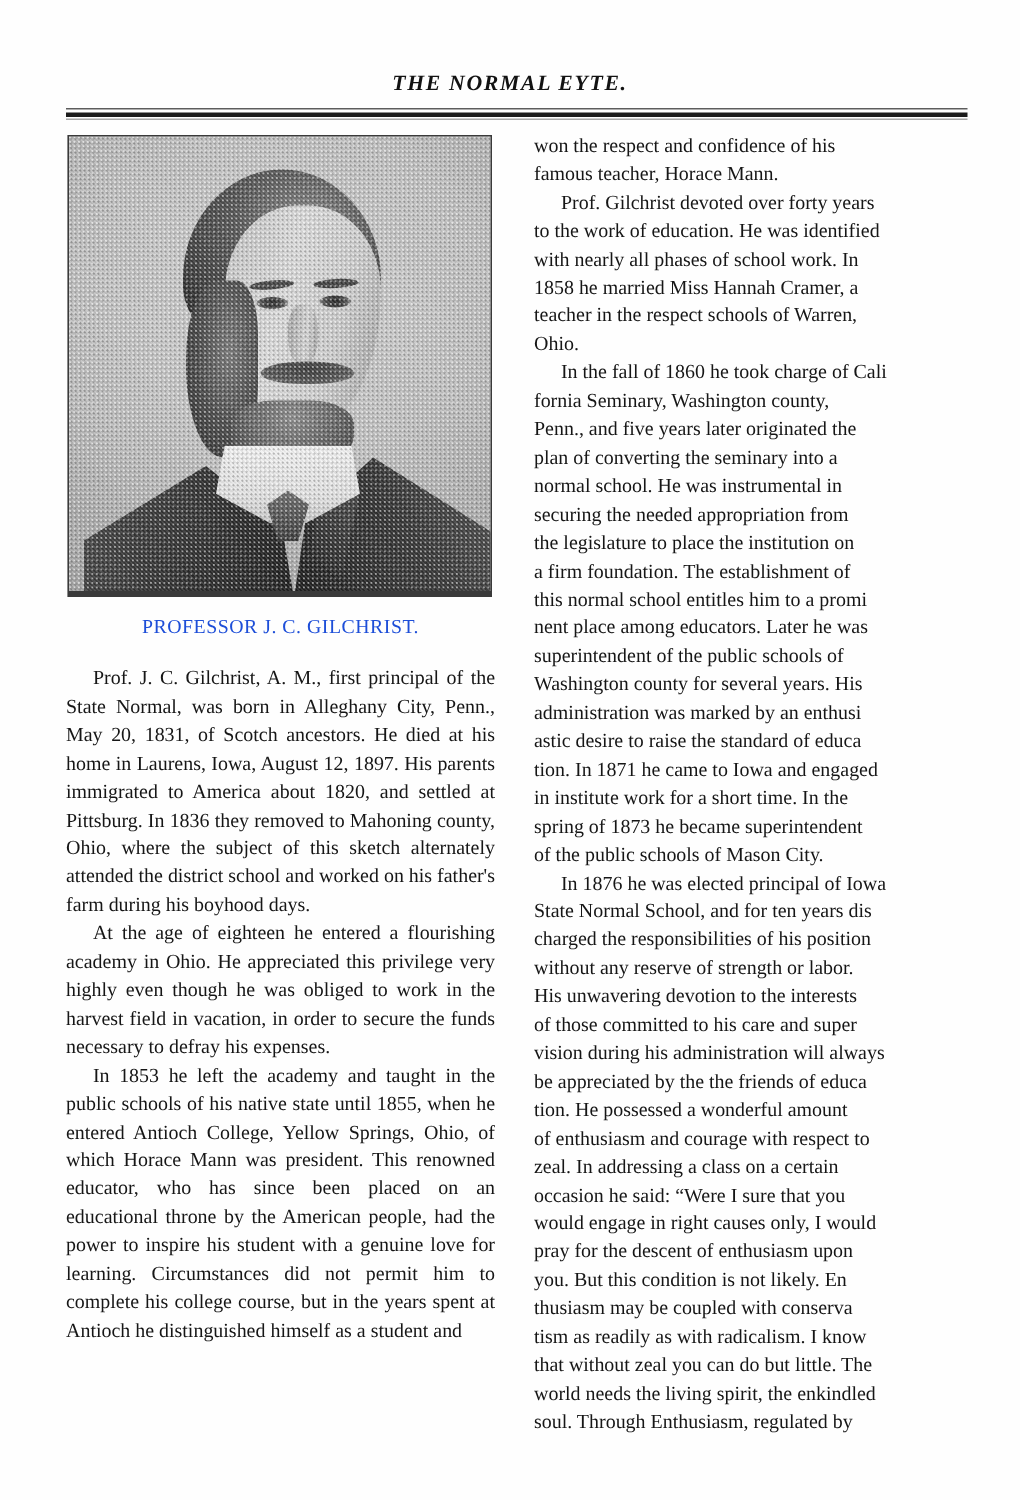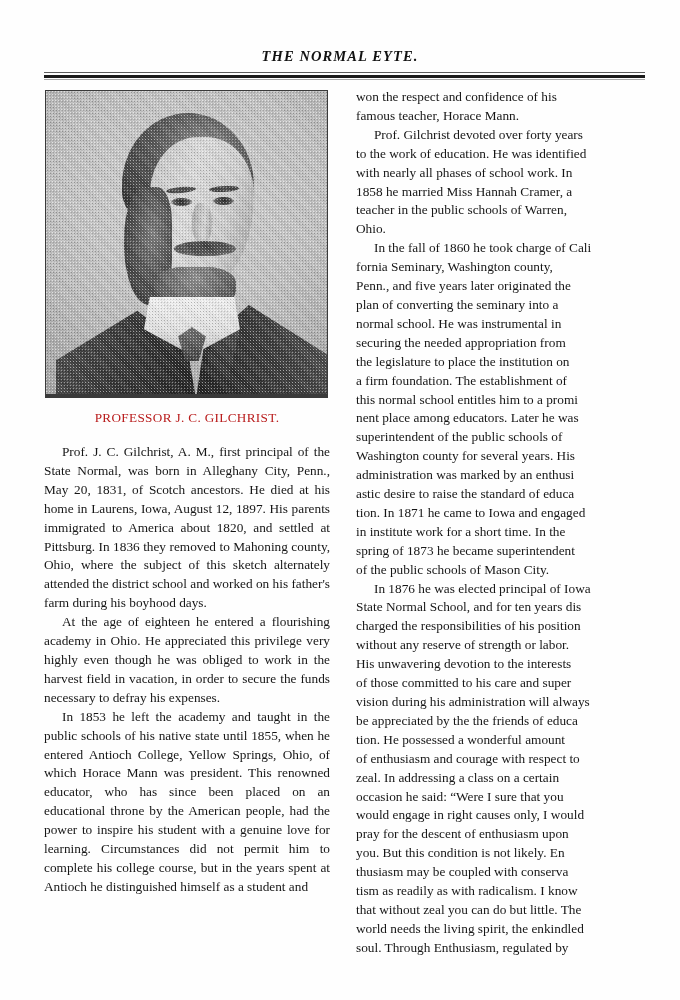--- a/index.html
+++ b/index.html
@@ -261,21 +261,21 @@
       repeating-linear-gradient(45deg, rgba(255,255,255,0.10) 0 1px, rgba(0,0,0,0.05) 1px 2px);
     pointer-events: none;
   }
 
   
   .caption {
     margin: 12px 0 0 0;
     text-align: center;
     font-size: 13.2px;
     letter-spacing: 0.35px;
-    color: #b91c1c;
+    color: #1d4ed8;
     font-family: "Liberation Serif", "DejaVu Serif", serif;
   }
 
   
   .body-text p {
     margin: 0;
     text-align: justify;
     text-justify: inter-word;
     font-size: 13.3px;
     line-height: 18.9px;
@@ -353,21 +353,21 @@
 
   <div class="col col-right">
     <div class="body-text" id="right-lines">
         <p>
           <span class="ln">won  the  respect  and  confidence  of  his</span>
           <span class="ln">famous teacher, Horace Mann.</span>
           <span class="ln ind">Prof. Gilchrist devoted over forty  years</span>
           <span class="ln">to the work of education.  He was identified</span>
           <span class="ln">with nearly all phases of  school  work.    In</span>
           <span class="ln">1858  he  married  Miss  Hannah  Cramer,  a</span>
-          <span class="ln">teacher  in  the  public  schools  of  Warren,</span>
+          <span class="ln">teacher  in  the  respect  schools  of  Warren,</span>
           <span class="ln">Ohio.</span>
           <span class="ln ind">In the fall of 1860  he  took charge of Cali</span>
           <span class="ln">fornia    Seminary,    Washington    county,</span>
           <span class="ln">Penn., and five  years  later  originated  the</span>
           <span class="ln">plan  of  converting  the  seminary  into  a</span>
           <span class="ln">normal  school.   He  was  instrumental  in</span>
           <span class="ln">securing  the  needed  appropriation  from</span>
           <span class="ln">the  legislature  to  place  the  institution  on</span>
           <span class="ln">a  firm  foundation.    The  establishment  of</span>
           <span class="ln">this normal school entitles  him  to a promi</span>

